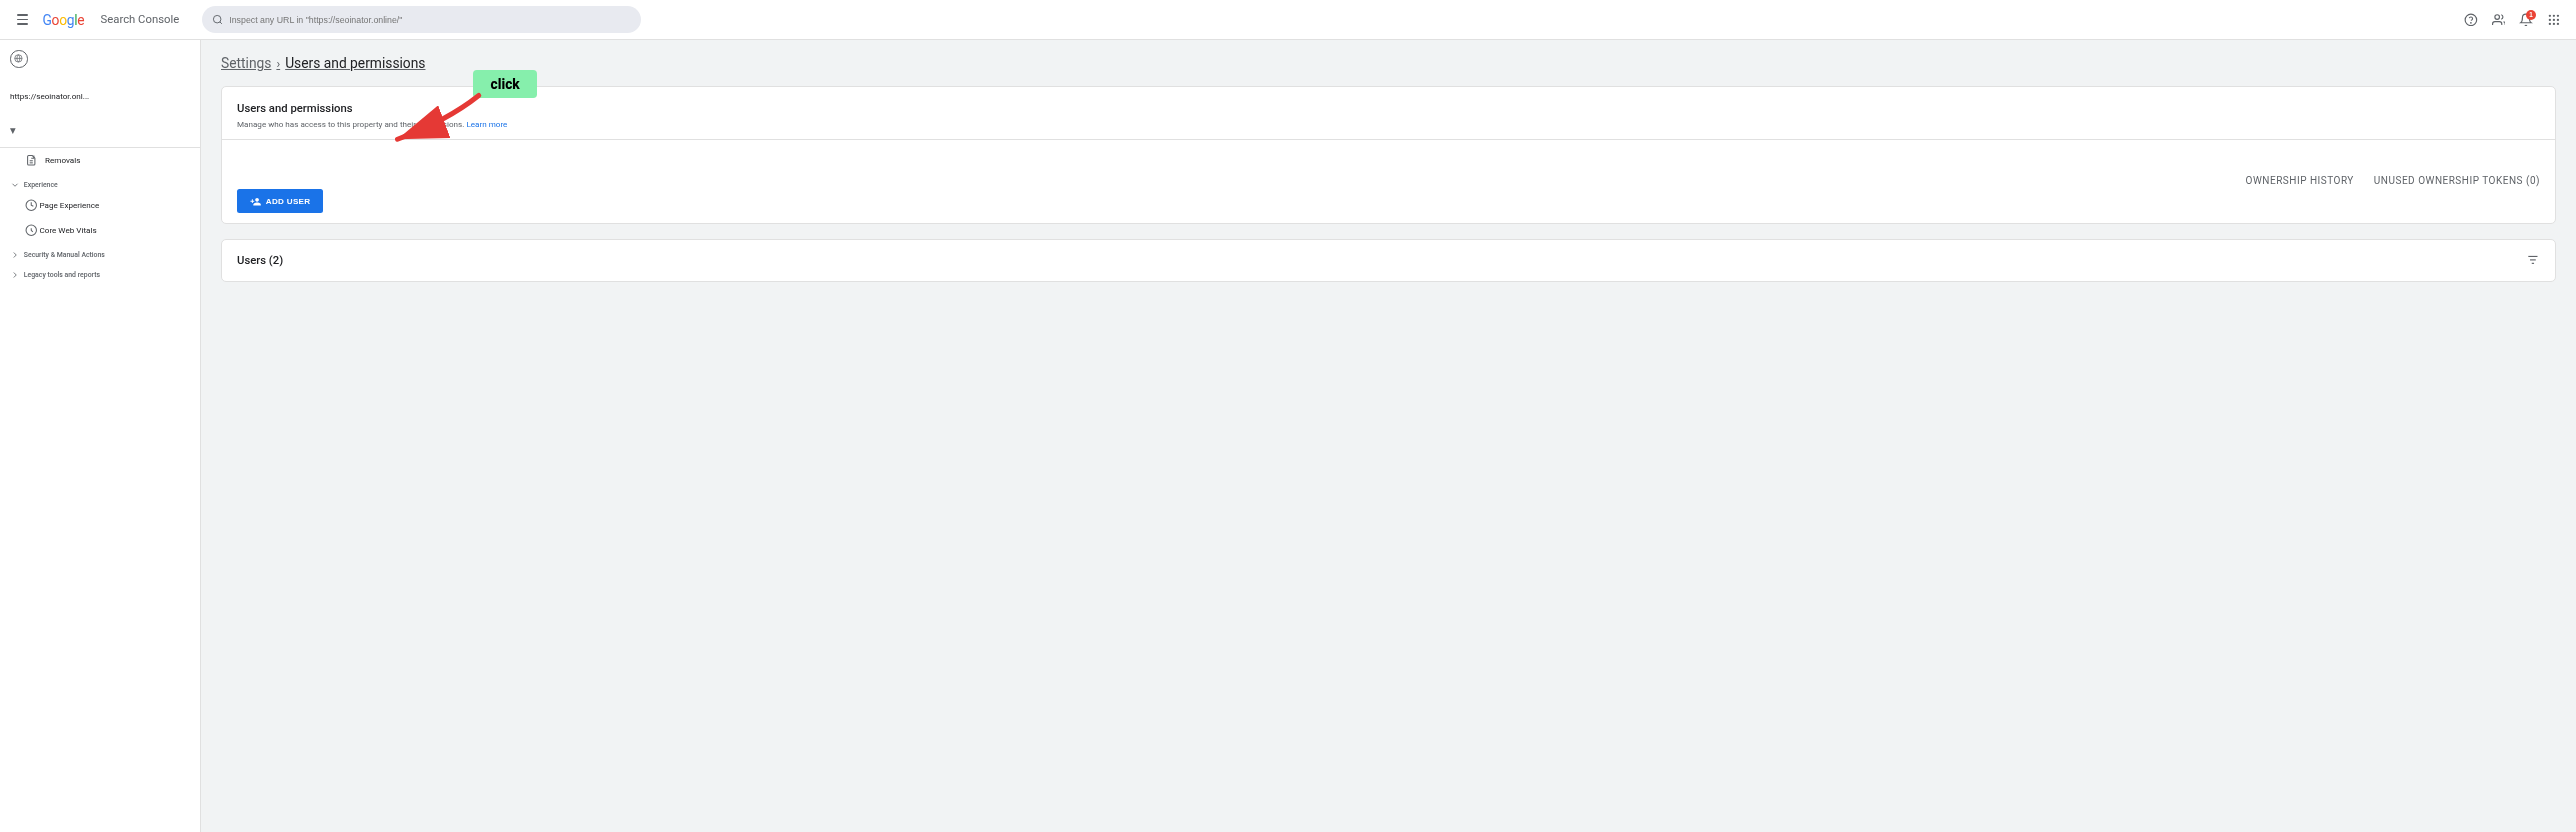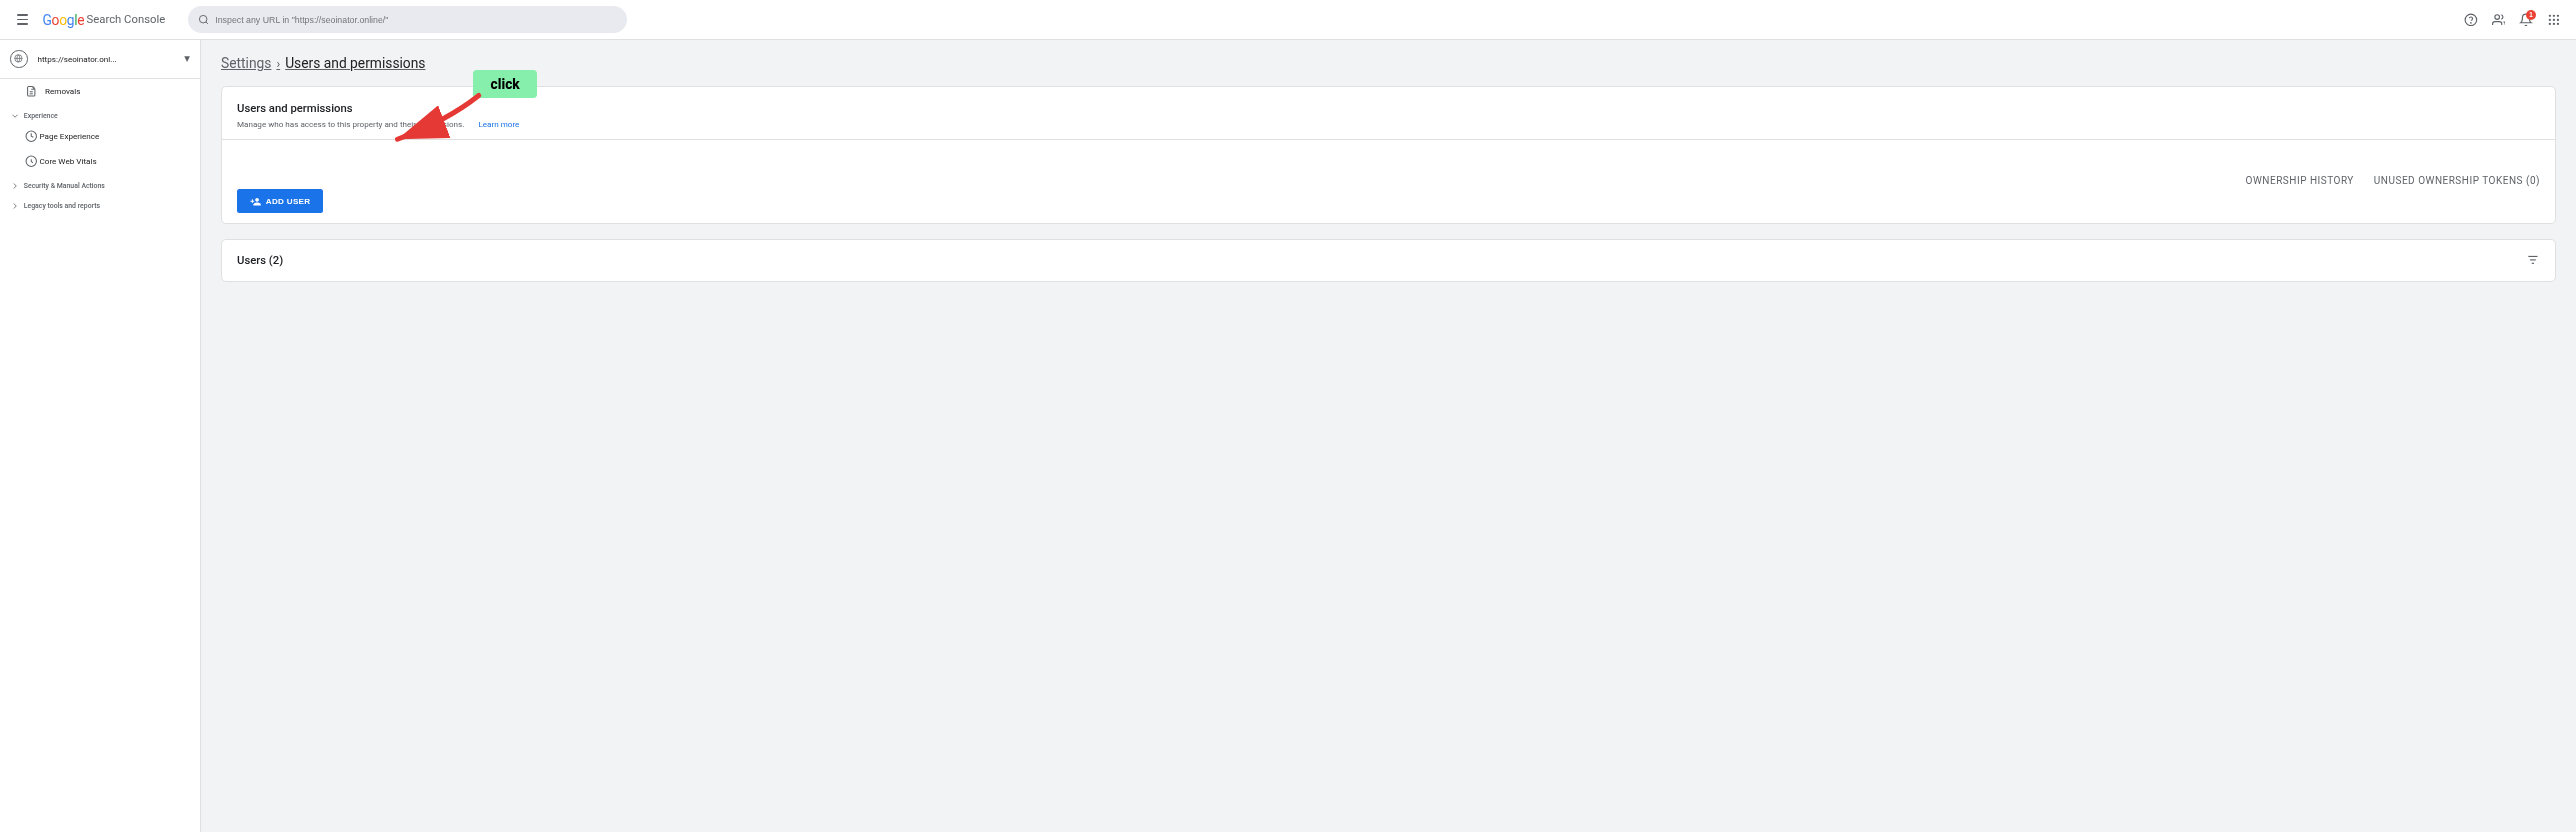--- a/index.html
+++ b/index.html
@@ -29,21 +29,21 @@
       border-radius: 50%;
       border: none; background: none;
       cursor: pointer;
       display: flex; align-items: center; justify-content: center;
       flex-shrink: 0;
     }
     .hamburger-icon { display: flex; flex-direction: column; gap: 3.1px; }
     .hamburger-icon span { display: block; width: 11.3px; height: 1.3px; background: #5f6368; border-radius: 1.3px; }
 
     .logo-area {
-      display: flex; align-items: center; gap: 1px;
+      display: flex; align-items: center; gap: 15px;
       flex-shrink: 0;
     }
     .google-text {
       font-size: 13.8px;
       font-weight: 400;
       letter-spacing: -0.3px;
     }
     .g-blue { color: #4285f4; }
     .g-red { color: #ea4335; }
     .g-yellow { color: #fbbc05; }
@@ -111,24 +111,24 @@
     
     .sidebar {
       width: 201px;
       background: #fff;
       flex-shrink: 0;
       padding-bottom: 15px;
       border-right: 0.6px solid #e0e0e0;
     }
     .property-selector {
       display: flex;
-      align-items: center;
-      gap: 10px;
+      gap: 23px;
       padding: 10px 10px;
       border-bottom: 0.6px solid #e0e0e0;
+      flex-direction: column;
     }
     .property-icon {
       width: 17.5px; height: 17.5px;
       border-radius: 50%;
       border: 1.3px solid #5f6368;
       display: flex; align-items: center; justify-content: center;
       font-size: 7.5px; color: #5f6368;
     }
     .property-name {
       font-size: 8.1px; color: #202124; flex: 1;
@@ -212,21 +212,20 @@
       color: #202124;
       margin-bottom: 3.8px;
     }
     .card-subtitle {
       font-size: 8.1px;
       color: #5f6368;
     }
     .card-subtitle a {
       color: #1a73e8;
       text-decoration: none;
-      margin-left: 12px;
     }
 
     .card-actions {
       display: flex;
       align-items: center;
       padding: 7.5px 15px 10px;
       border-top: 0.6px solid #e0e0e0;
       gap: 10px;
     }
 

